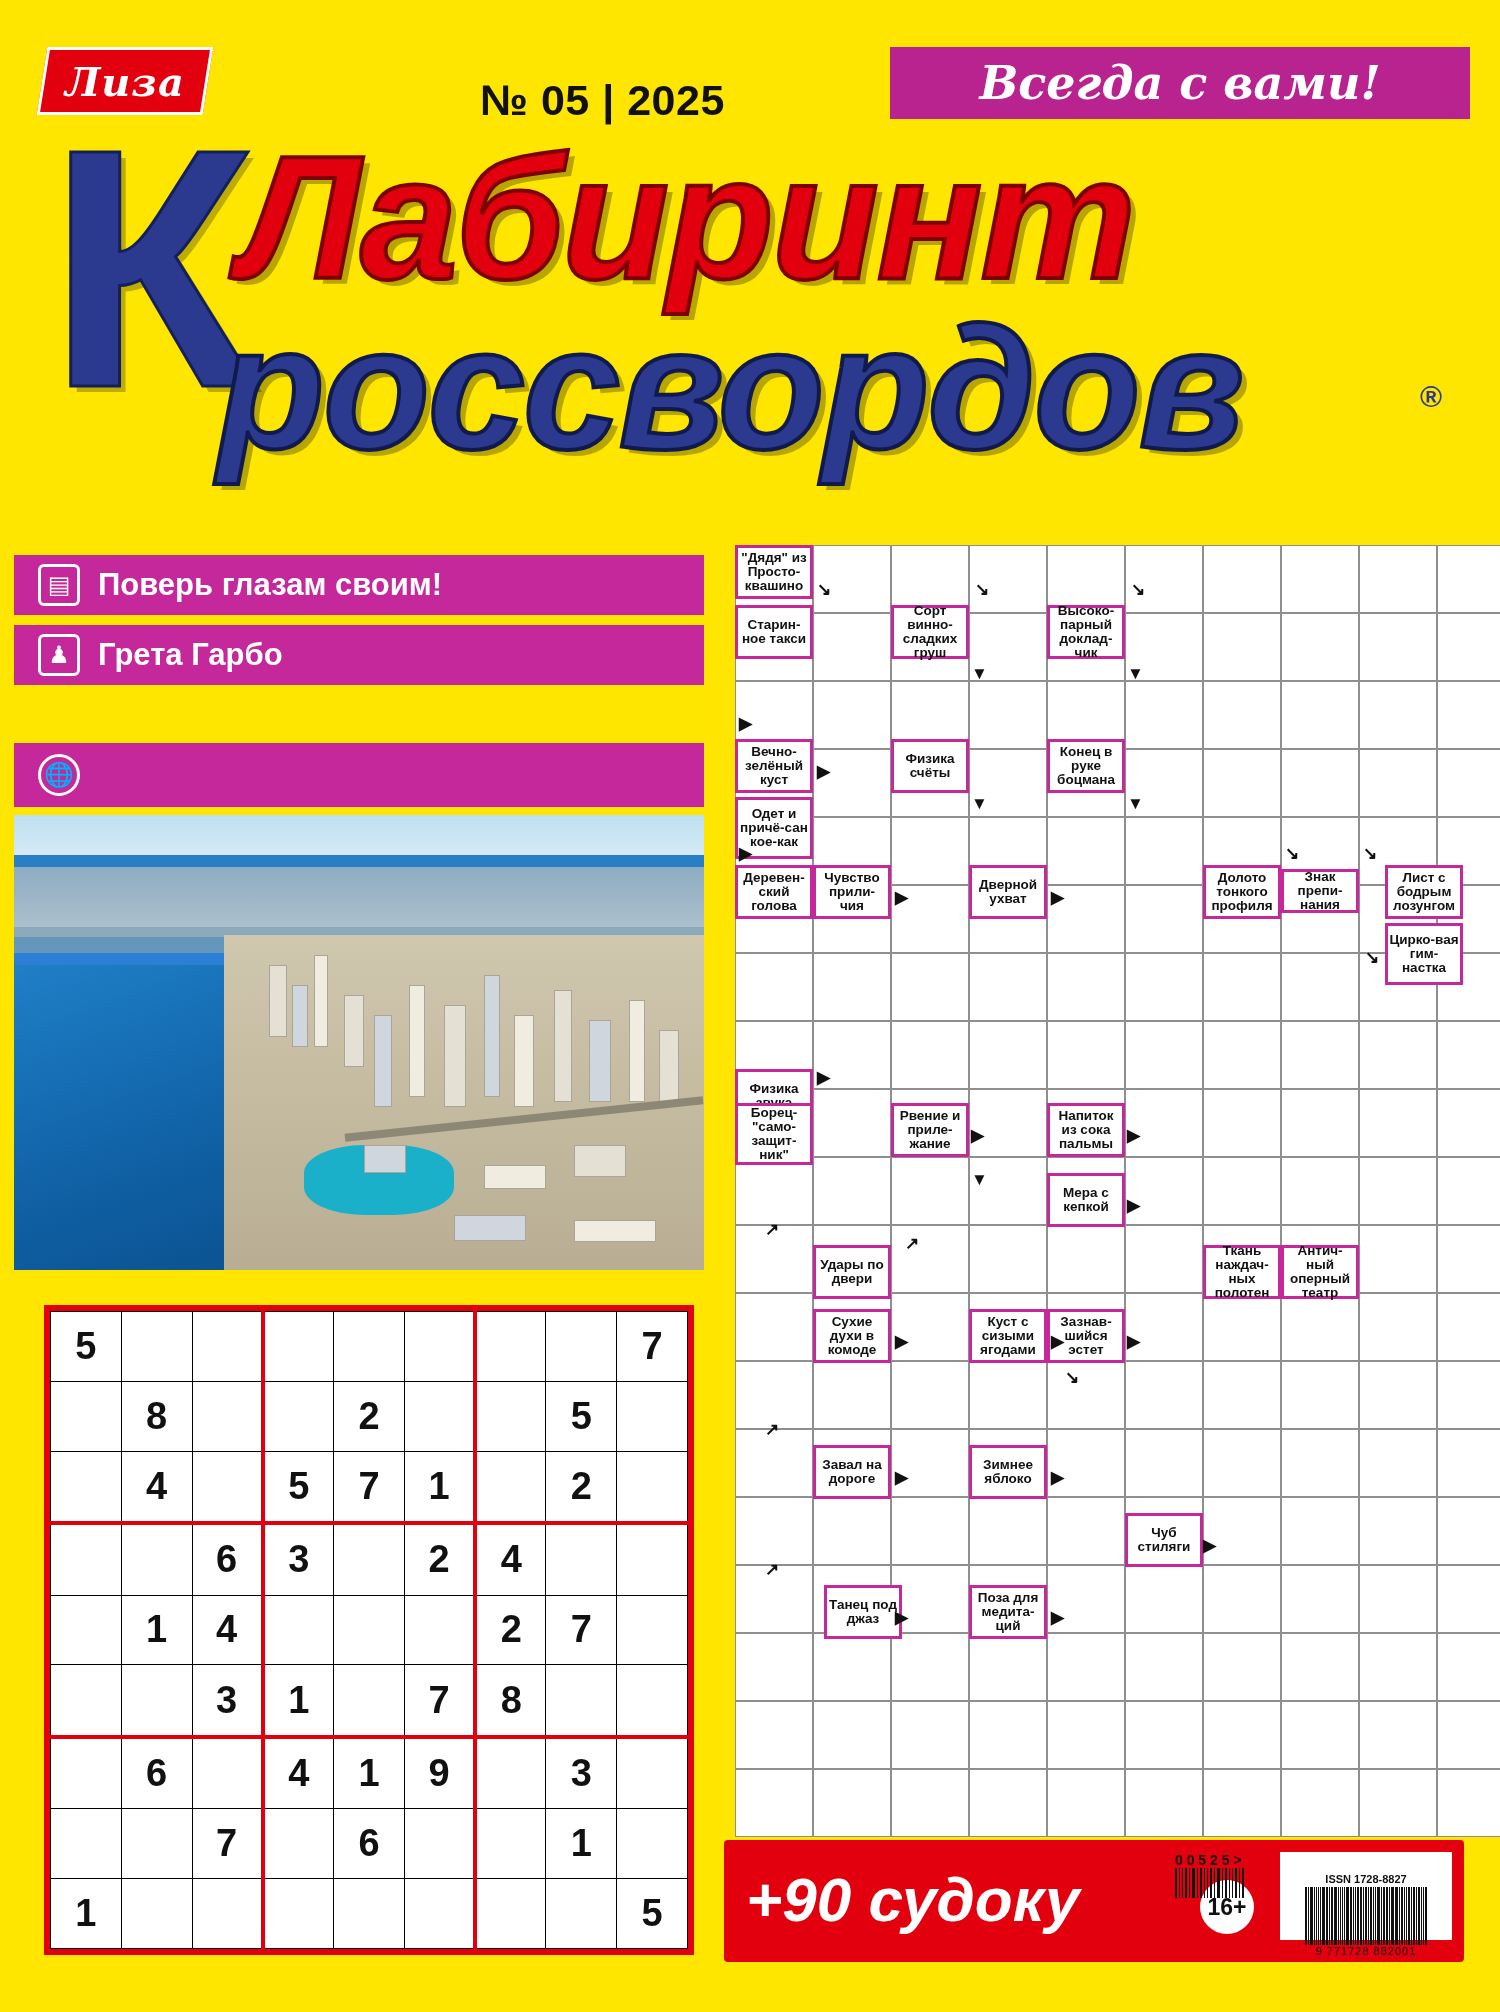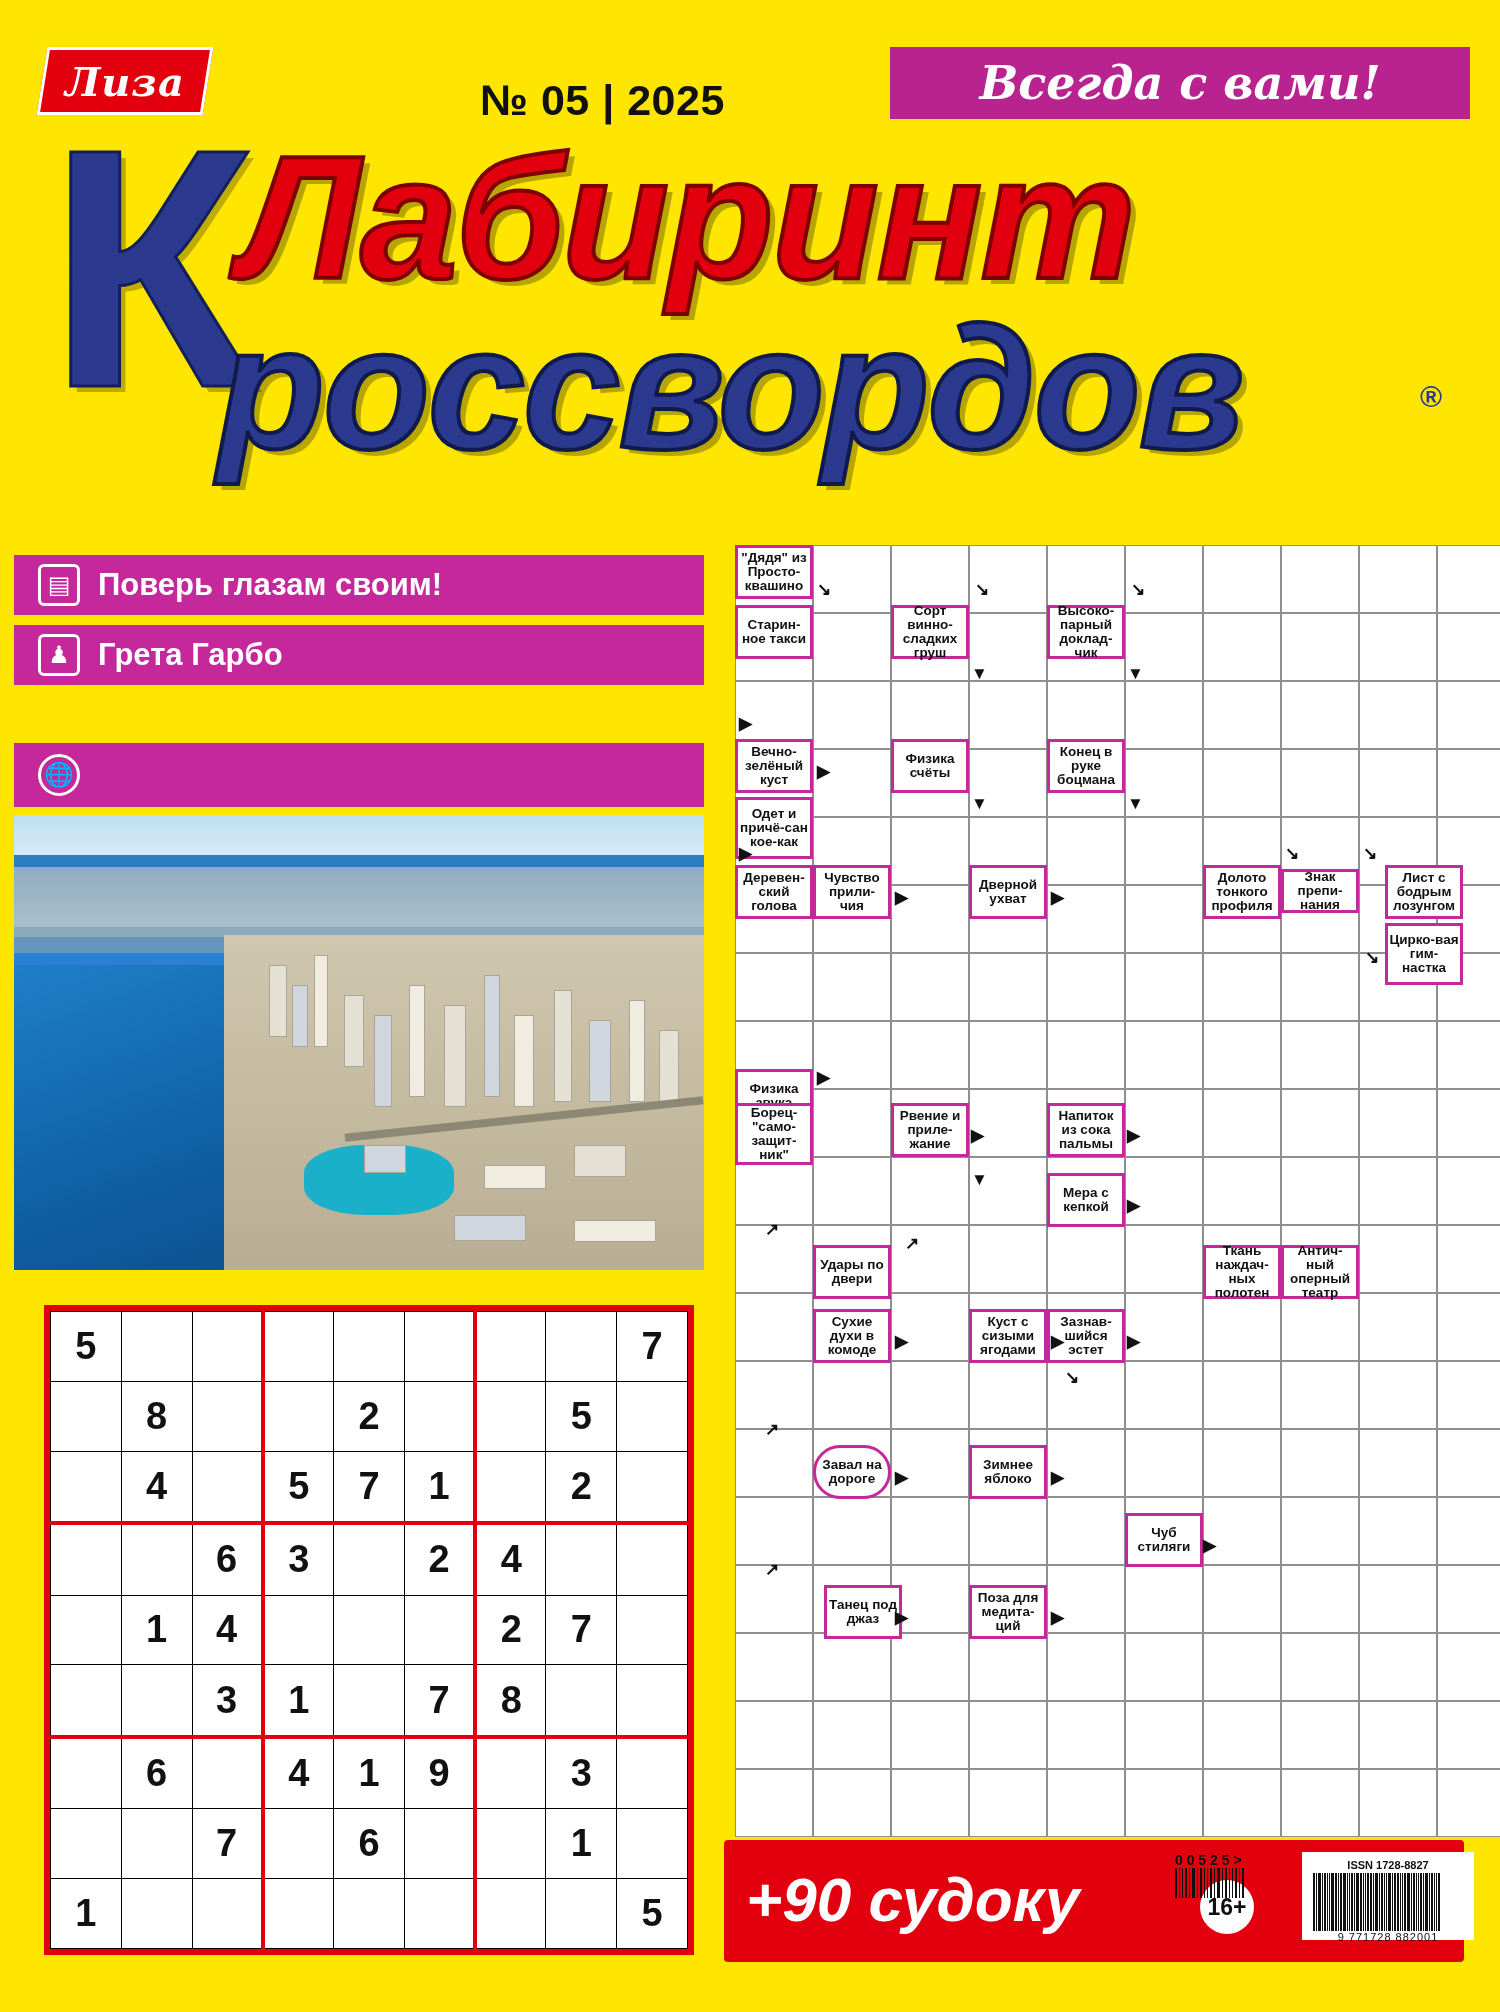--- a/index.html
+++ b/index.html
@@ -151,22 +151,22 @@
   }
   .bottom .sud90{
     position:absolute;left:22px;top:24px;color:#fff;font-size:62px;font-weight:bold;font-style:italic;
   }
   .age{
     position:absolute;left:476px;top:40px;width:54px;height:54px;border-radius:50%;
     background:#fff;color:#111;font-size:23px;font-weight:bold;
     display:flex;align-items:center;justify-content:center;
   }
   .barcode-box{
-    position:absolute;left:578px;top:12px;width:172px;height:88px;background:#fff;
-    box-sizing:border-box;padding:7px;
+    position:absolute;left:556px;top:12px;width:172px;height:88px;background:#fff;
+    box-sizing:border-box;padding:21px;
   }
   .issn{font-size:11px;text-align:center;color:#111;font-weight:bold;}
   .bars{height:58px;margin-top:2px;display:flex;align-items:flex-end;gap:1px;padding:0 4px;}
   .bars i{display:block;background:#111;width:2px;height:100%;}
   .ean{font-size:11px;text-align:center;color:#111;letter-spacing:1px;}
   .addcode{
     position:absolute;left:1175px;top:1852px;font-size:14px;color:#111;font-weight:bold;
   }
   .addbars{position:absolute;left:1175px;top:1868px;display:flex;gap:2px;}
   .addbars i{display:block;width:2px;height:30px;background:#111;}
@@ -641,21 +641,21 @@
         <div class="clue" style="left: 0px; top: 558px; width: 78px; height: 62px;">Борец-"само-защит-ник"</div>
         <div class="clue" style="left: 156px; top: 558px; width: 78px; height: 54px;">Рвение и приле-жание</div>
         <div class="clue" style="left: 312px; top: 558px; width: 78px; height: 54px;">Напиток из сока пальмы</div>
         <div class="clue" style="left: 312px; top: 628px; width: 78px; height: 54px;">Мера с кепкой</div>
         <div class="clue" style="left: 78px; top: 700px; width: 78px; height: 54px;">Удары по двери</div>
         <div class="clue" style="left: 468px; top: 700px; width: 78px; height: 54px;">Ткань наждач-ных полотен</div>
         <div class="clue" style="left: 546px; top: 700px; width: 78px; height: 54px;">Антич-ный оперный театр</div>
         <div class="clue" style="left: 78px; top: 764px; width: 78px; height: 54px;">Сухие духи в комоде</div>
         <div class="clue" style="left: 234px; top: 764px; width: 78px; height: 54px;">Куст с сизыми ягодами</div>
         <div class="clue" style="left: 312px; top: 764px; width: 78px; height: 54px;">Зазнав-шийся эстет</div>
-        <div class="clue" style="left: 78px; top: 900px; width: 78px; height: 54px; border-radius: 27px;">Завал на дороге</div>
+        <div class="clue" style="left: 78px; top: 900px; width: 78px; height: 54px;">Завал на дороге</div>
         <div class="clue" style="left: 234px; top: 900px; width: 78px; height: 54px;">Зимнее яблоко</div>
         <div class="clue" style="left: 390px; top: 968px; width: 78px; height: 54px;">Чуб стиляги</div>
         <div class="clue" style="left: 78px; top: 1040px; width: 78px; height: 54px; margin-left: 11px;">Танец под джаз</div>
         <div class="clue" style="left: 234px; top: 1040px; width: 78px; height: 54px;">Поза для медита-ций</div>
       </div>
     <div id="cw-arrows">
         <div class="arrow" style="left: 82px; top: 36px;">↘</div>
         <div class="arrow" style="left: 240px; top: 36px;">↘</div>
         <div class="arrow" style="left: 396px; top: 36px;">↘</div>
         <div class="arrow" style="left: 236px; top: 120px;">▼</div>

